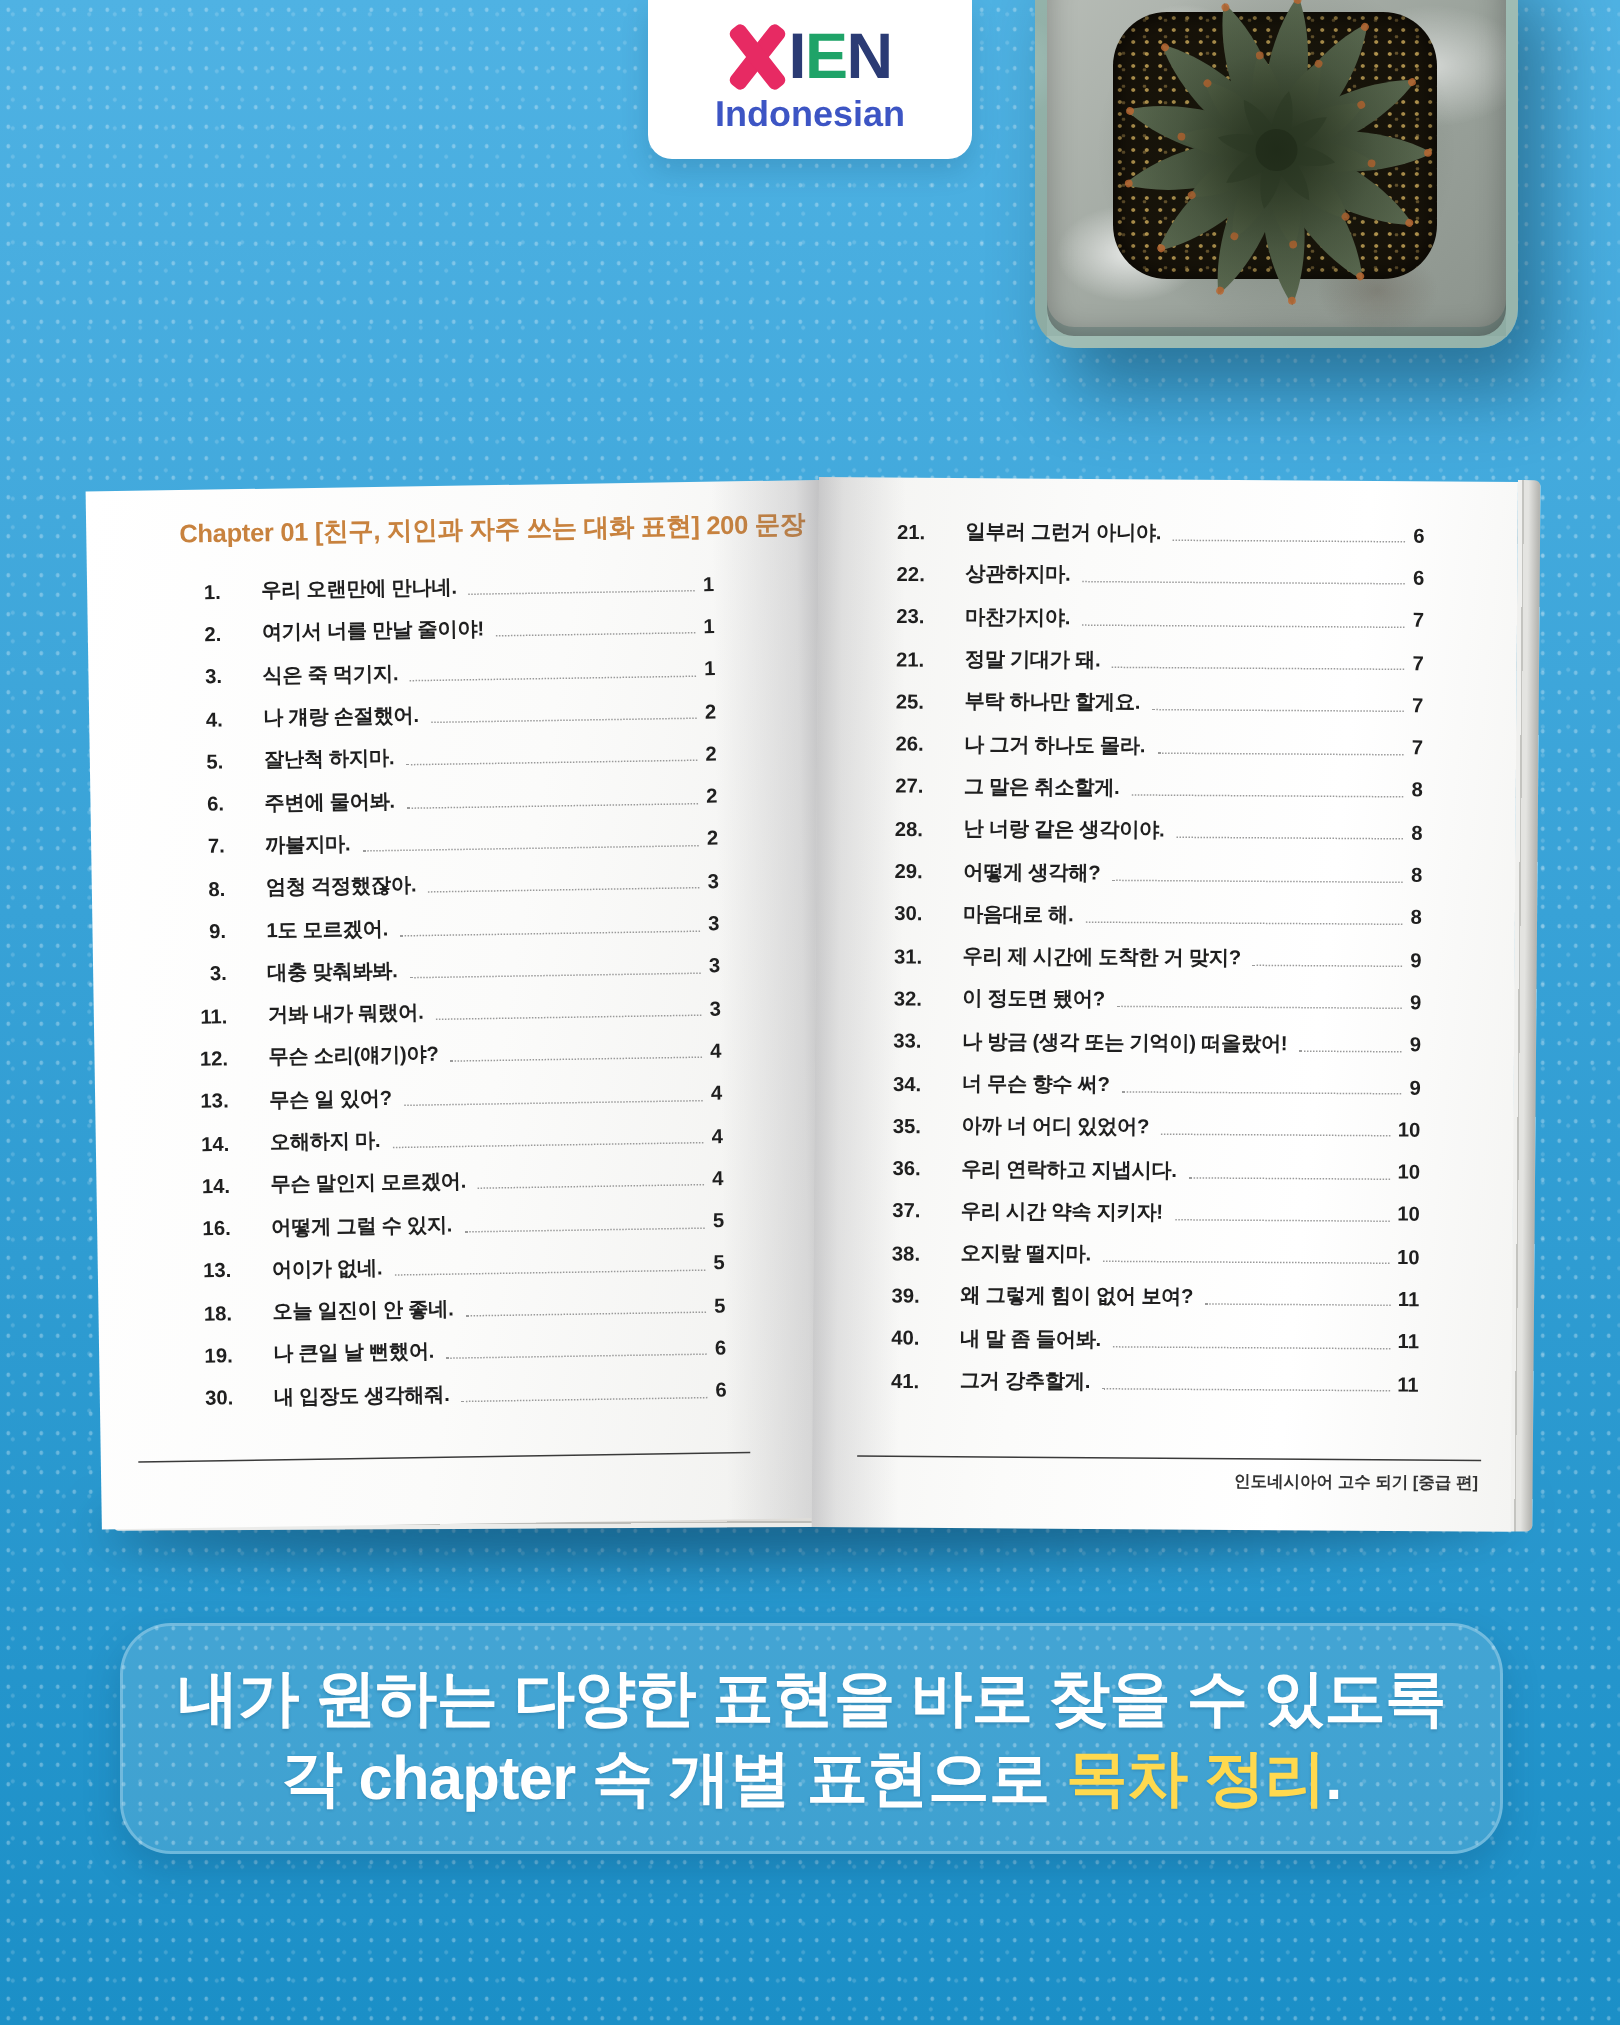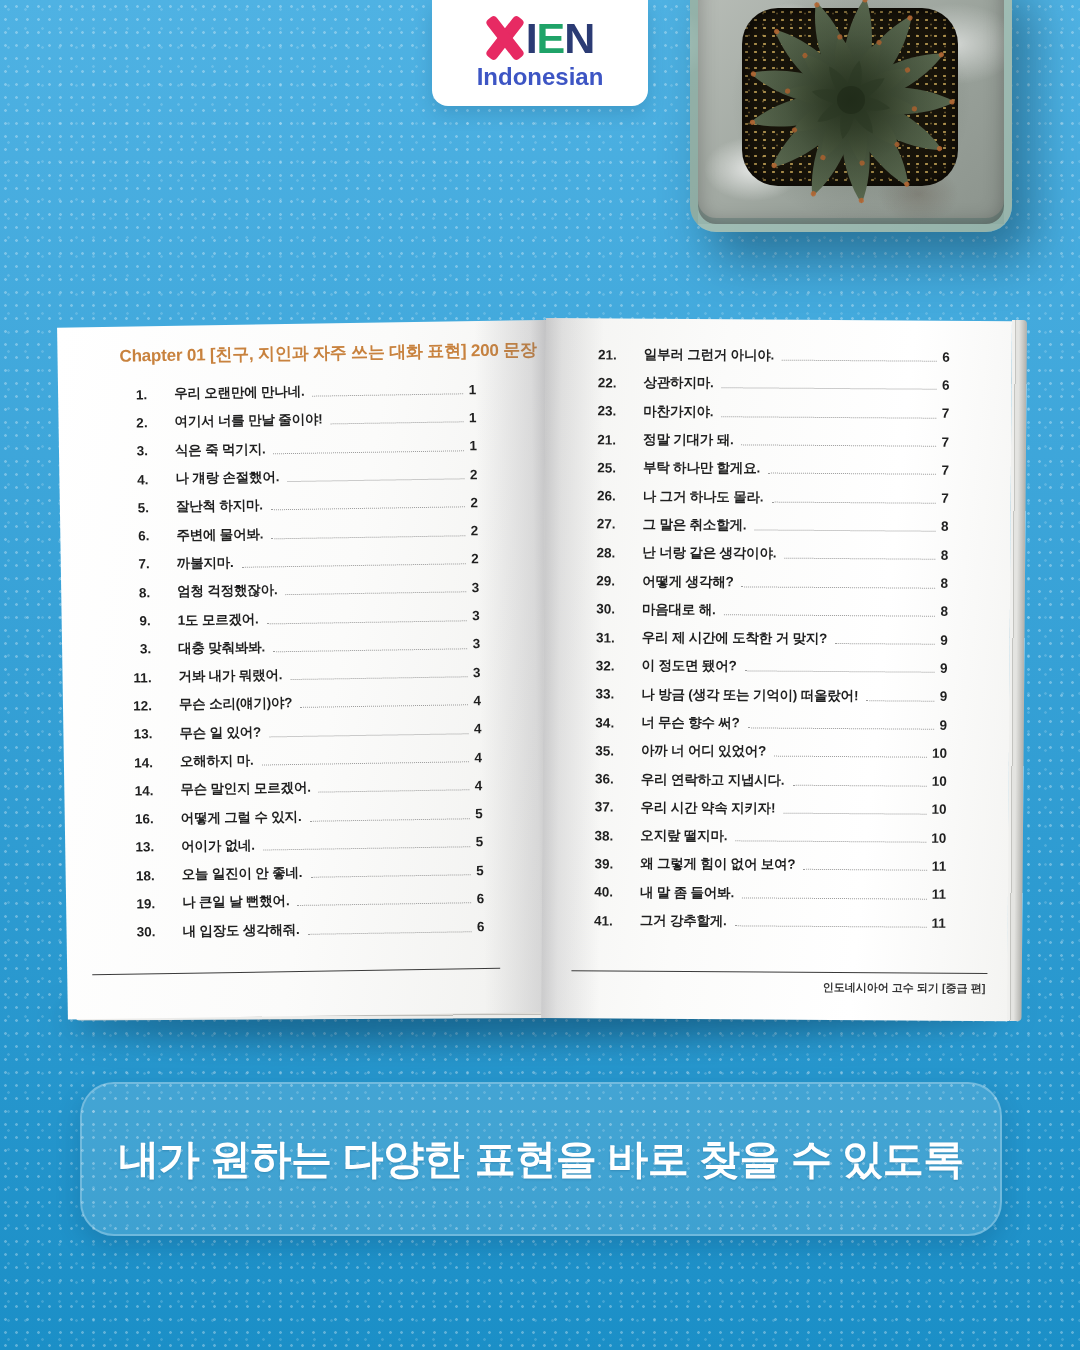--- a/index.html
+++ b/index.html
@@ -454,15 +454,16 @@
             </div>
           </div>
       </div>
       <div class="rule"></div>
       <div class="page-footer">인도네시아어 고수 되기 [중급 편]</div>
     </div>
   </div>
 
   <div class="caption">
     <div class="cap-line1">내가 원하는 다양한 표현을 바로 찾을 수 있도록</div>
+    <div class="cap-line2"><span>각 chapter 속 개별 표현으로 </span><span class="hl" style="color: rgb(255, 217, 78);">목차 정리</span><span>.</span></div>
   </div>
 
 </div>
 
 </body></html>

